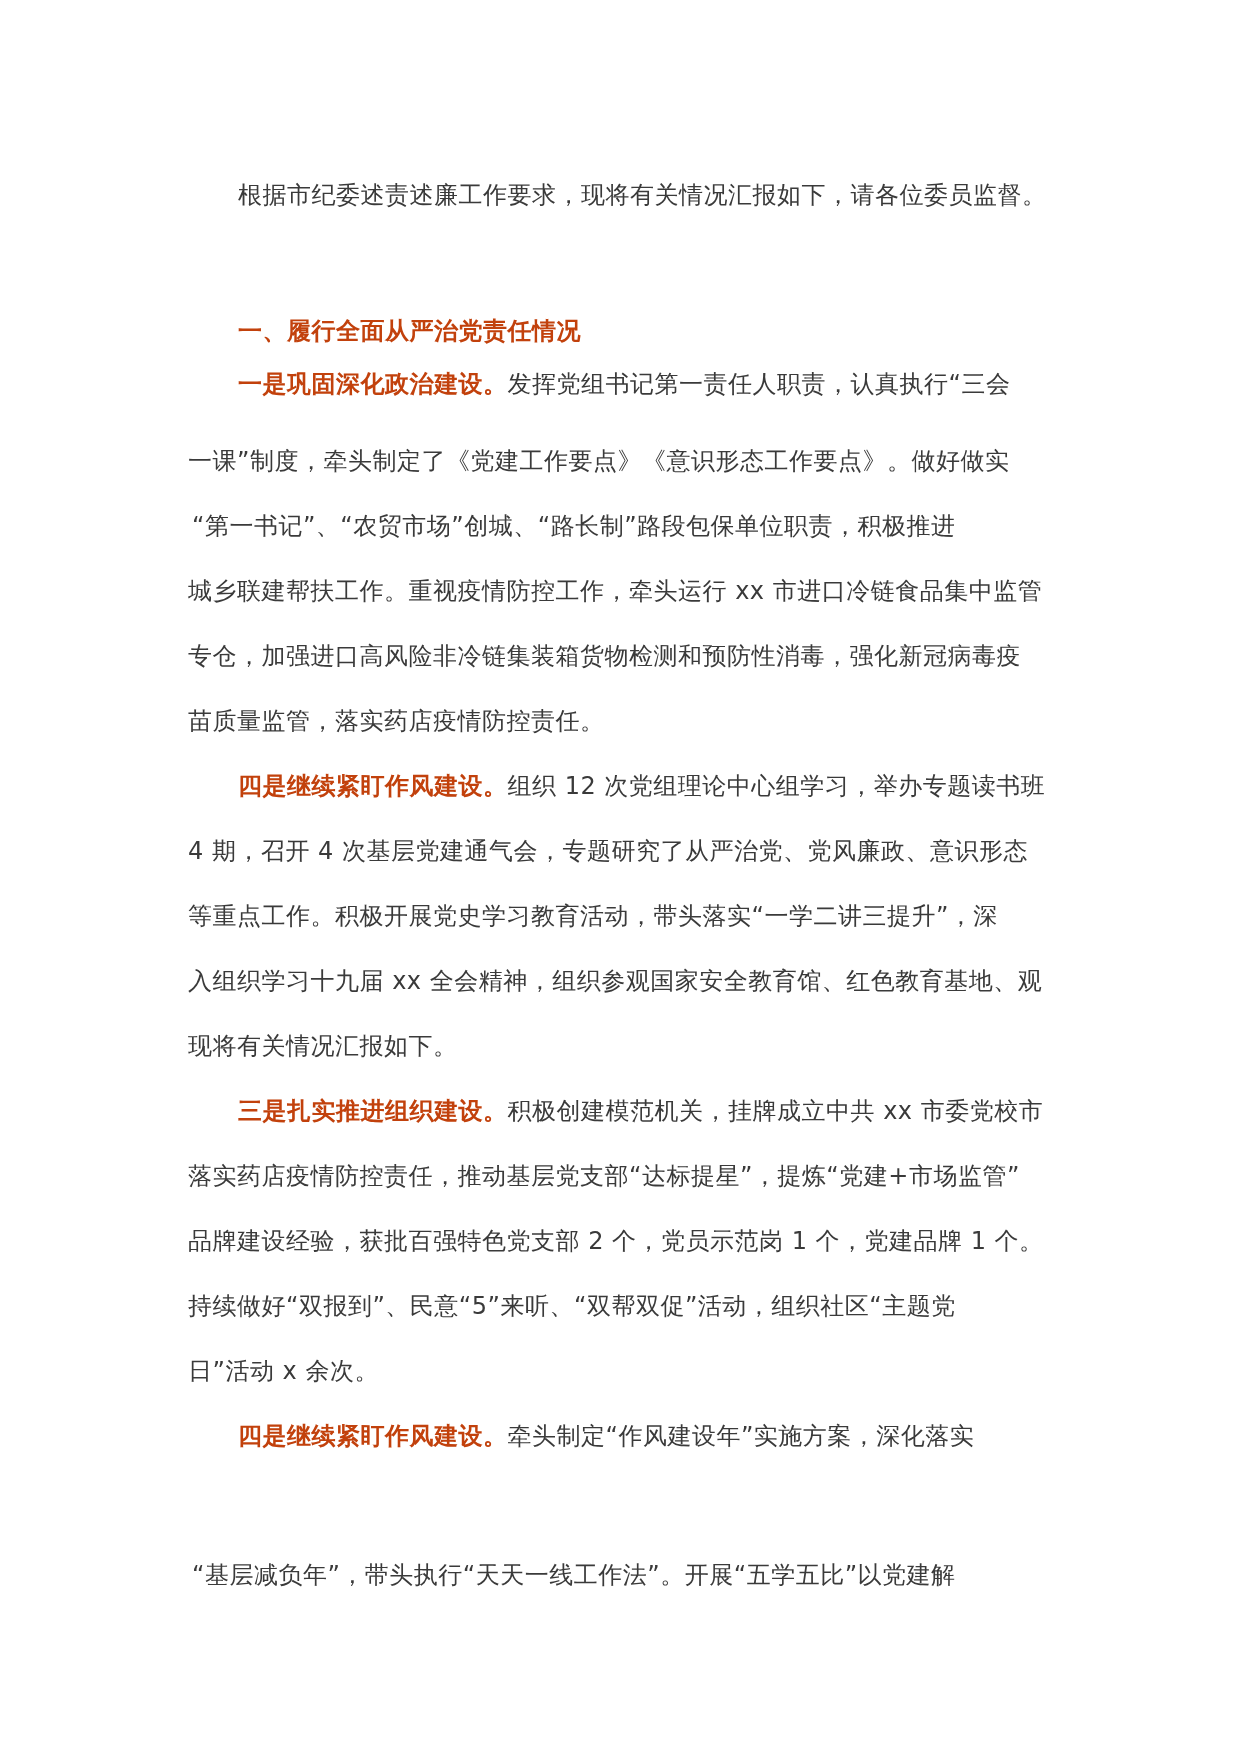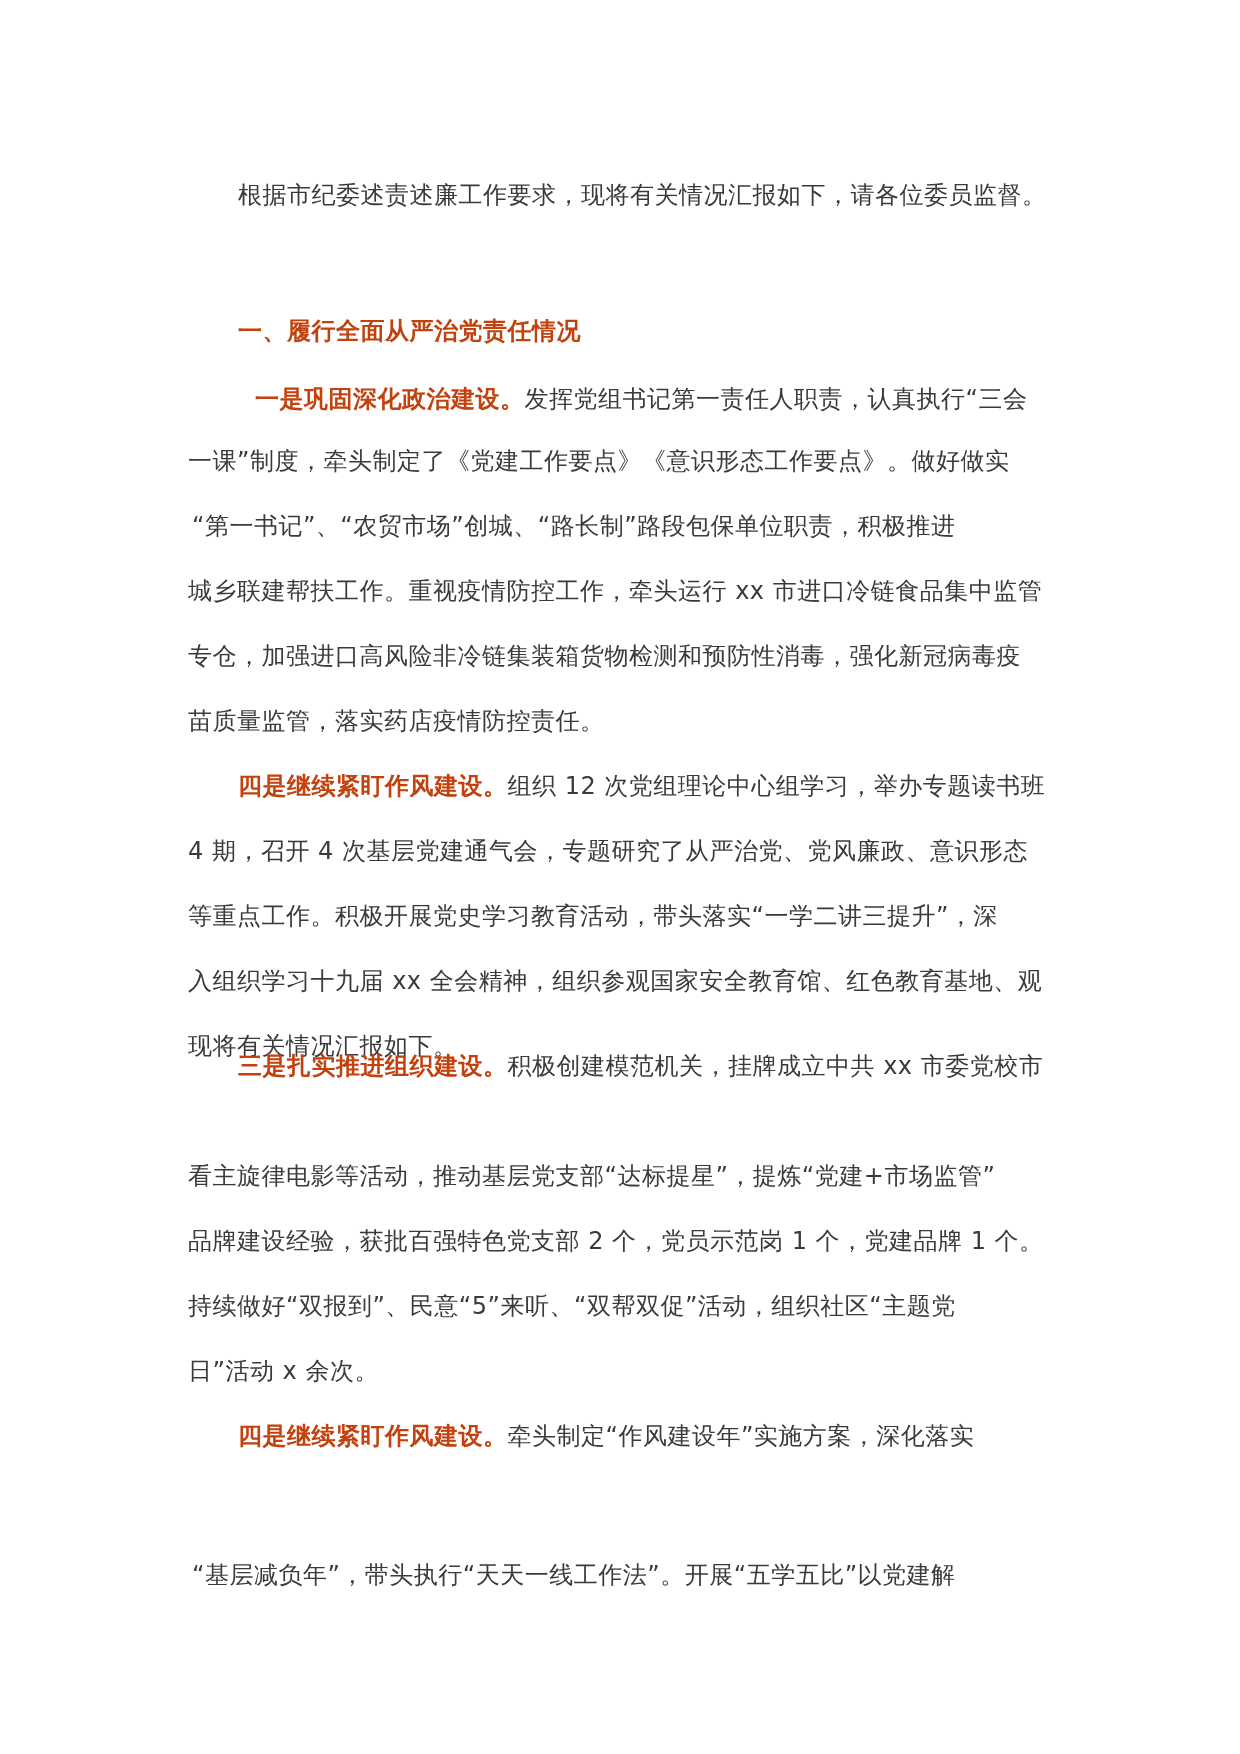--- a/index.html
+++ b/index.html
@@ -39,41 +39,41 @@
 <div class="page">
 
   <div class="line indent" style="top:180px;">
     <span>根据市纪委述责述廉工作要求，现将有关情况汇报如下，请各位委员监督。</span>
   </div>
 
   <div class="line indent bold" style="top:316px;">
     <span>一、履行全面从严治党责任情况</span>
   </div>
 
-  <div class="line indent" style="top:384px;margin-left:17px;">
+  <div class="line indent" style="top:369px;">
     <span class="bold">一是巩固深化政治建设。</span><span>发挥党组书记第一责任人职责，认真执行“三会</span>
   </div>
   <div class="line" style="top:446px;"><span>一课”制度，牵头制定了《党建工作要点》《意识形态工作要点》。做好做实</span></div>
   <div class="line shift" style="top:511px;"><span>“第一书记”、“农贸市场”创城、“路长制”路段包保单位职责，积极推进</span></div>
   <div class="line" style="top:576px;"><span>城乡联建帮扶工作。重视疫情防控工作，牵头运行 xx 市进口冷链食品集中监管</span></div>
   <div class="line" style="top:641px;"><span>专仓，加强进口高风险非冷链集装箱货物检测和预防性消毒，强化新冠病毒疫</span></div>
   <div class="line" style="top:706px;"><span>苗质量监管，落实药店疫情防控责任。</span></div>
 
   <div class="line indent" style="top:771px;">
     <span class="bold">四是继续紧盯作风建设。</span><span>组织 12 次党组理论中心组学习，举办专题读书班</span>
   </div>
   <div class="line" style="top:836px;"><span>4 期，召开 4 次基层党建通气会，专题研究了从严治党、党风廉政、意识形态</span></div>
   <div class="line" style="top:901px;text-align:right;"><span>等重点工作。积极开展党史学习教育活动，带头落实“一学二讲三提升”，深</span></div>
   <div class="line" style="top:966px;"><span>入组织学习十九届 xx 全会精神，组织参观国家安全教育馆、红色教育基地、观</span></div>
   <div class="line" style="top:1031px;"><span>现将有关情况汇报如下。</span></div>
 
-  <div class="line indent" style="top:1051px;">
+  <div class="line indent" style="top:1096px;">
     <span class="bold">三是扎实推进组织建设。</span><span>积极创建模范机关，挂牌成立中共 xx 市委党校市</span>
   </div>
-  <div class="line" style="top:1161px;"><span>看主旋律电影等活动，推动基层党支部“达标提星”，提炼“党建+市场监管”</span></div>
+  <div class="line" style="top:1161px;"><span>落实药店疫情防控责任，推动基层党支部“达标提星”，提炼“党建+市场监管”</span></div>
   <div class="line" style="top:1226px;"><span>品牌建设经验，获批百强特色党支部 2 个，党员示范岗 1 个，党建品牌 1 个。</span></div>
   <div class="line" style="top:1291px;"><span>持续做好“双报到”、民意“5”来听、“双帮双促”活动，组织社区“主题党</span></div>
   <div class="line" style="top:1356px;"><span>日”活动 x 余次。</span></div>
 
   <div class="line indent" style="top:1421px;">
     <span class="bold">四是继续紧盯作风建设。</span><span>牵头制定“作风建设年”实施方案，深化落实</span>
   </div>
   <div class="line shift" style="top:1560px;"><span>“基层减负年”，带头执行“天天一线工作法”。开展“五学五比”以党建解</span></div>
 
 </div>

